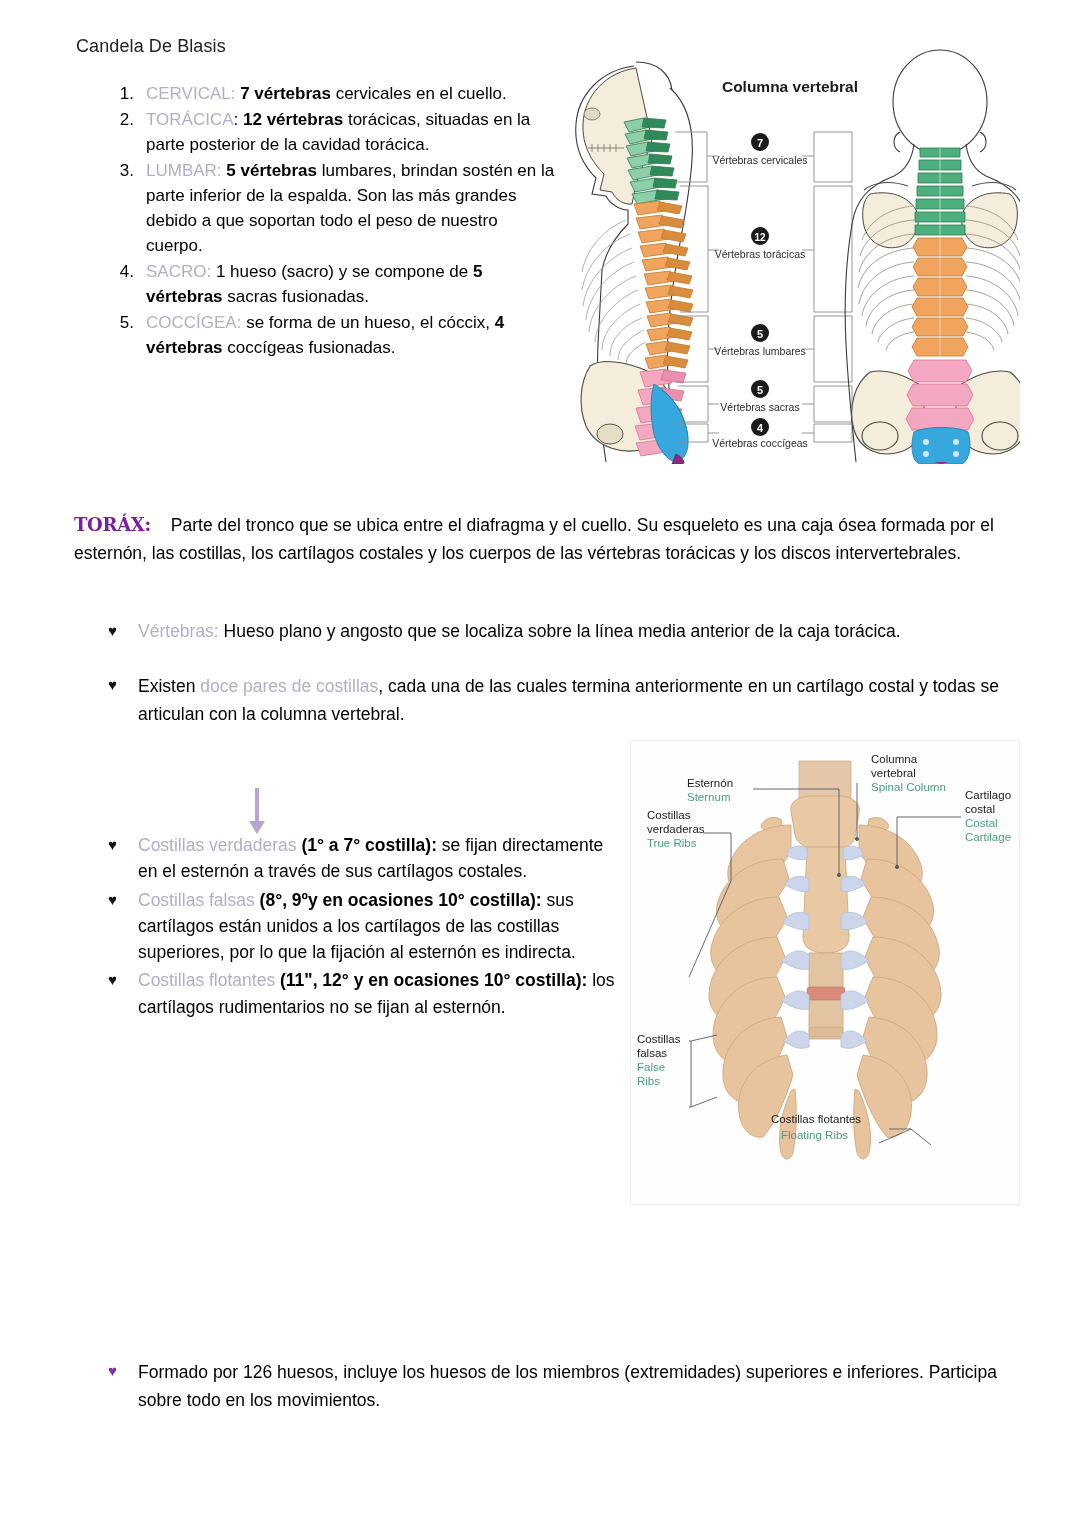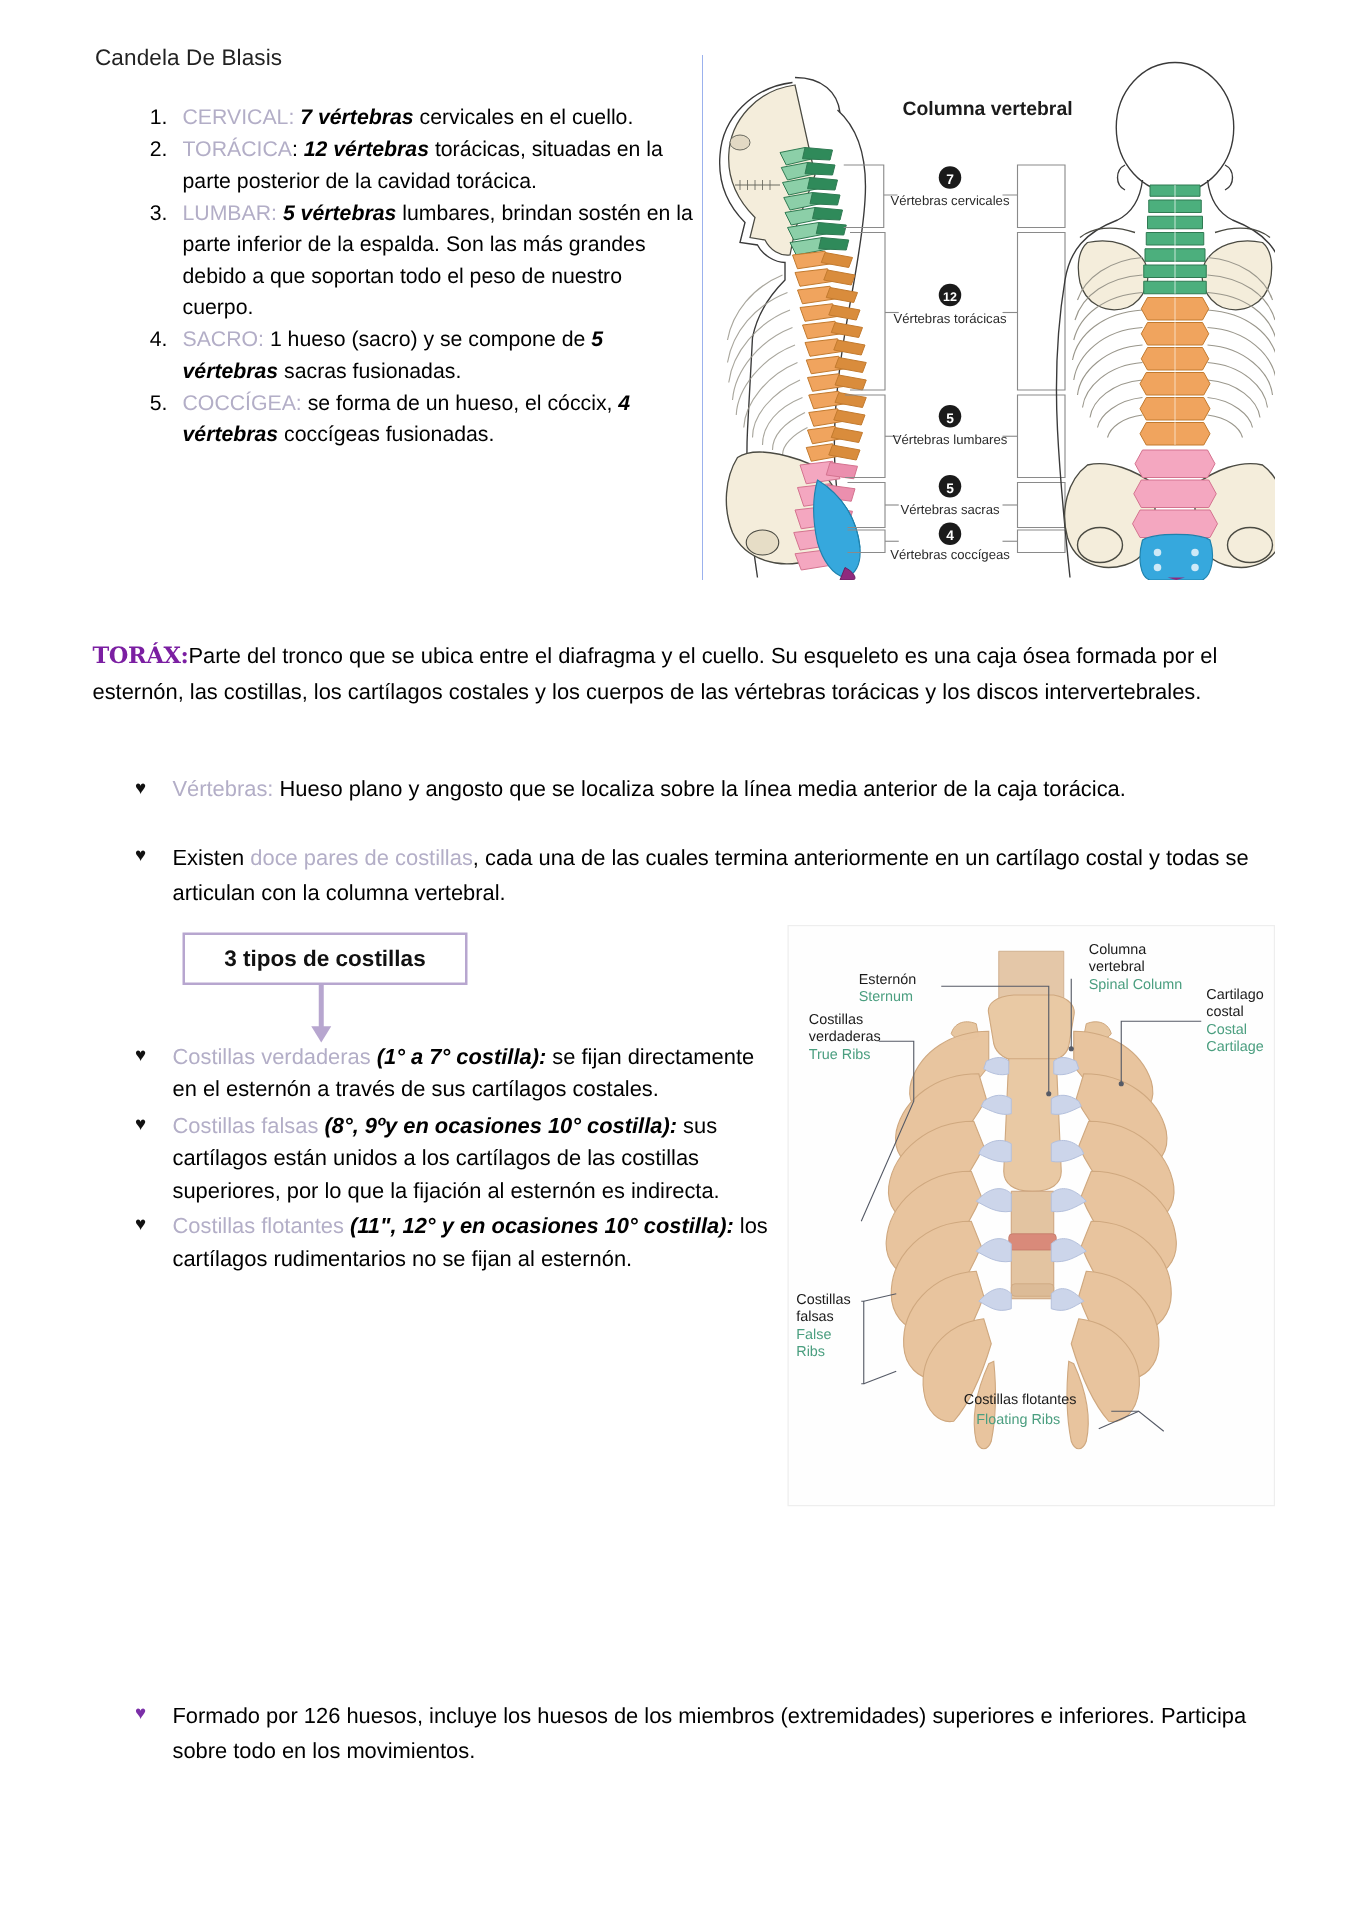--- a/index.html
+++ b/index.html
@@ -42,21 +42,21 @@
   }
   .vert-num {
     width: 30px;
     flex: 0 0 30px;
     text-align: right;
     padding-right: 12px;
     color: #000;
   }
   .vert-text { flex: 1 1 auto; }
   .lav { color: #b3aec7; text-align: right; }
-  .bold { font-weight: bold; color: #000; font-style: italic; }
+  .bold { font-weight: bold; color: #000; }
 
   
   .spine-fig {
     position: absolute;
     left: 562px; top: 44px;
     width: 458px; height: 420px;
     background: #1d4ed8;
     overflow: hidden;
   }
   .spine-fig svg { display: block; }
@@ -68,21 +68,21 @@
     width: 940px;
     font-size: 17.5px;
     line-height: 1.62;
   }
   .torax-label {
     font-family: "DejaVu Serif", "Liberation Serif", serif;
     font-weight: bold;
     color: #7b1fa2;
     font-size: 18px;
     letter-spacing: -0.3px;
-    margin-right: 0;
+    margin-right: 20px;
   }
 
   
   .hbullet {
     display: flex;
     align-items: flex-start;
   }
   .hb-mark {
     flex: 0 0 30px;
     width: 30px;
@@ -486,23 +486,20 @@
   <div class="esternon-row hbullet">
     <span class="hb-mark">♥</span>
     <span class="hb-body"><span class="lav">Vértebras:</span><span> Hueso plano y angosto que se localiza sobre la línea media anterior de la caja torácica.</span></span>
   </div>
 
   <div class="doce-row hbullet">
     <span class="hb-mark">♥</span>
     <span class="hb-body"><span>Existen </span><span class="lav">doce pares de costillas</span><span>, cada una de las cuales termina anteriormente en un cartílago costal y todas se articulan con la columna vertebral.</span></span>
   </div>
 
-  <div class="tipos-box">
-    <span>3 tipos de costillas</span>
-  </div>
   <svg class="tipos-arrow" viewBox="0 0 22 48" xmlns="http://www.w3.org/2000/svg">
     <path d="M11 0 V 34" stroke="#b7a6cf" stroke-width="4" fill="none"></path>
     <path d="M3 33 L 11 46 L 19 33 Z" fill="#b7a6cf"></path>
   </svg>
 
   <div class="ribs-list">
 
     <div class="hbullet">
       <span class="hb-mark">♥</span>
       <span class="hb-body"><span class="lav">Costillas verdaderas</span><span class="bold"> (1° a 7° costilla):</span><span> se fijan directamente en el esternón a través de sus cartílagos costales.</span></span>

